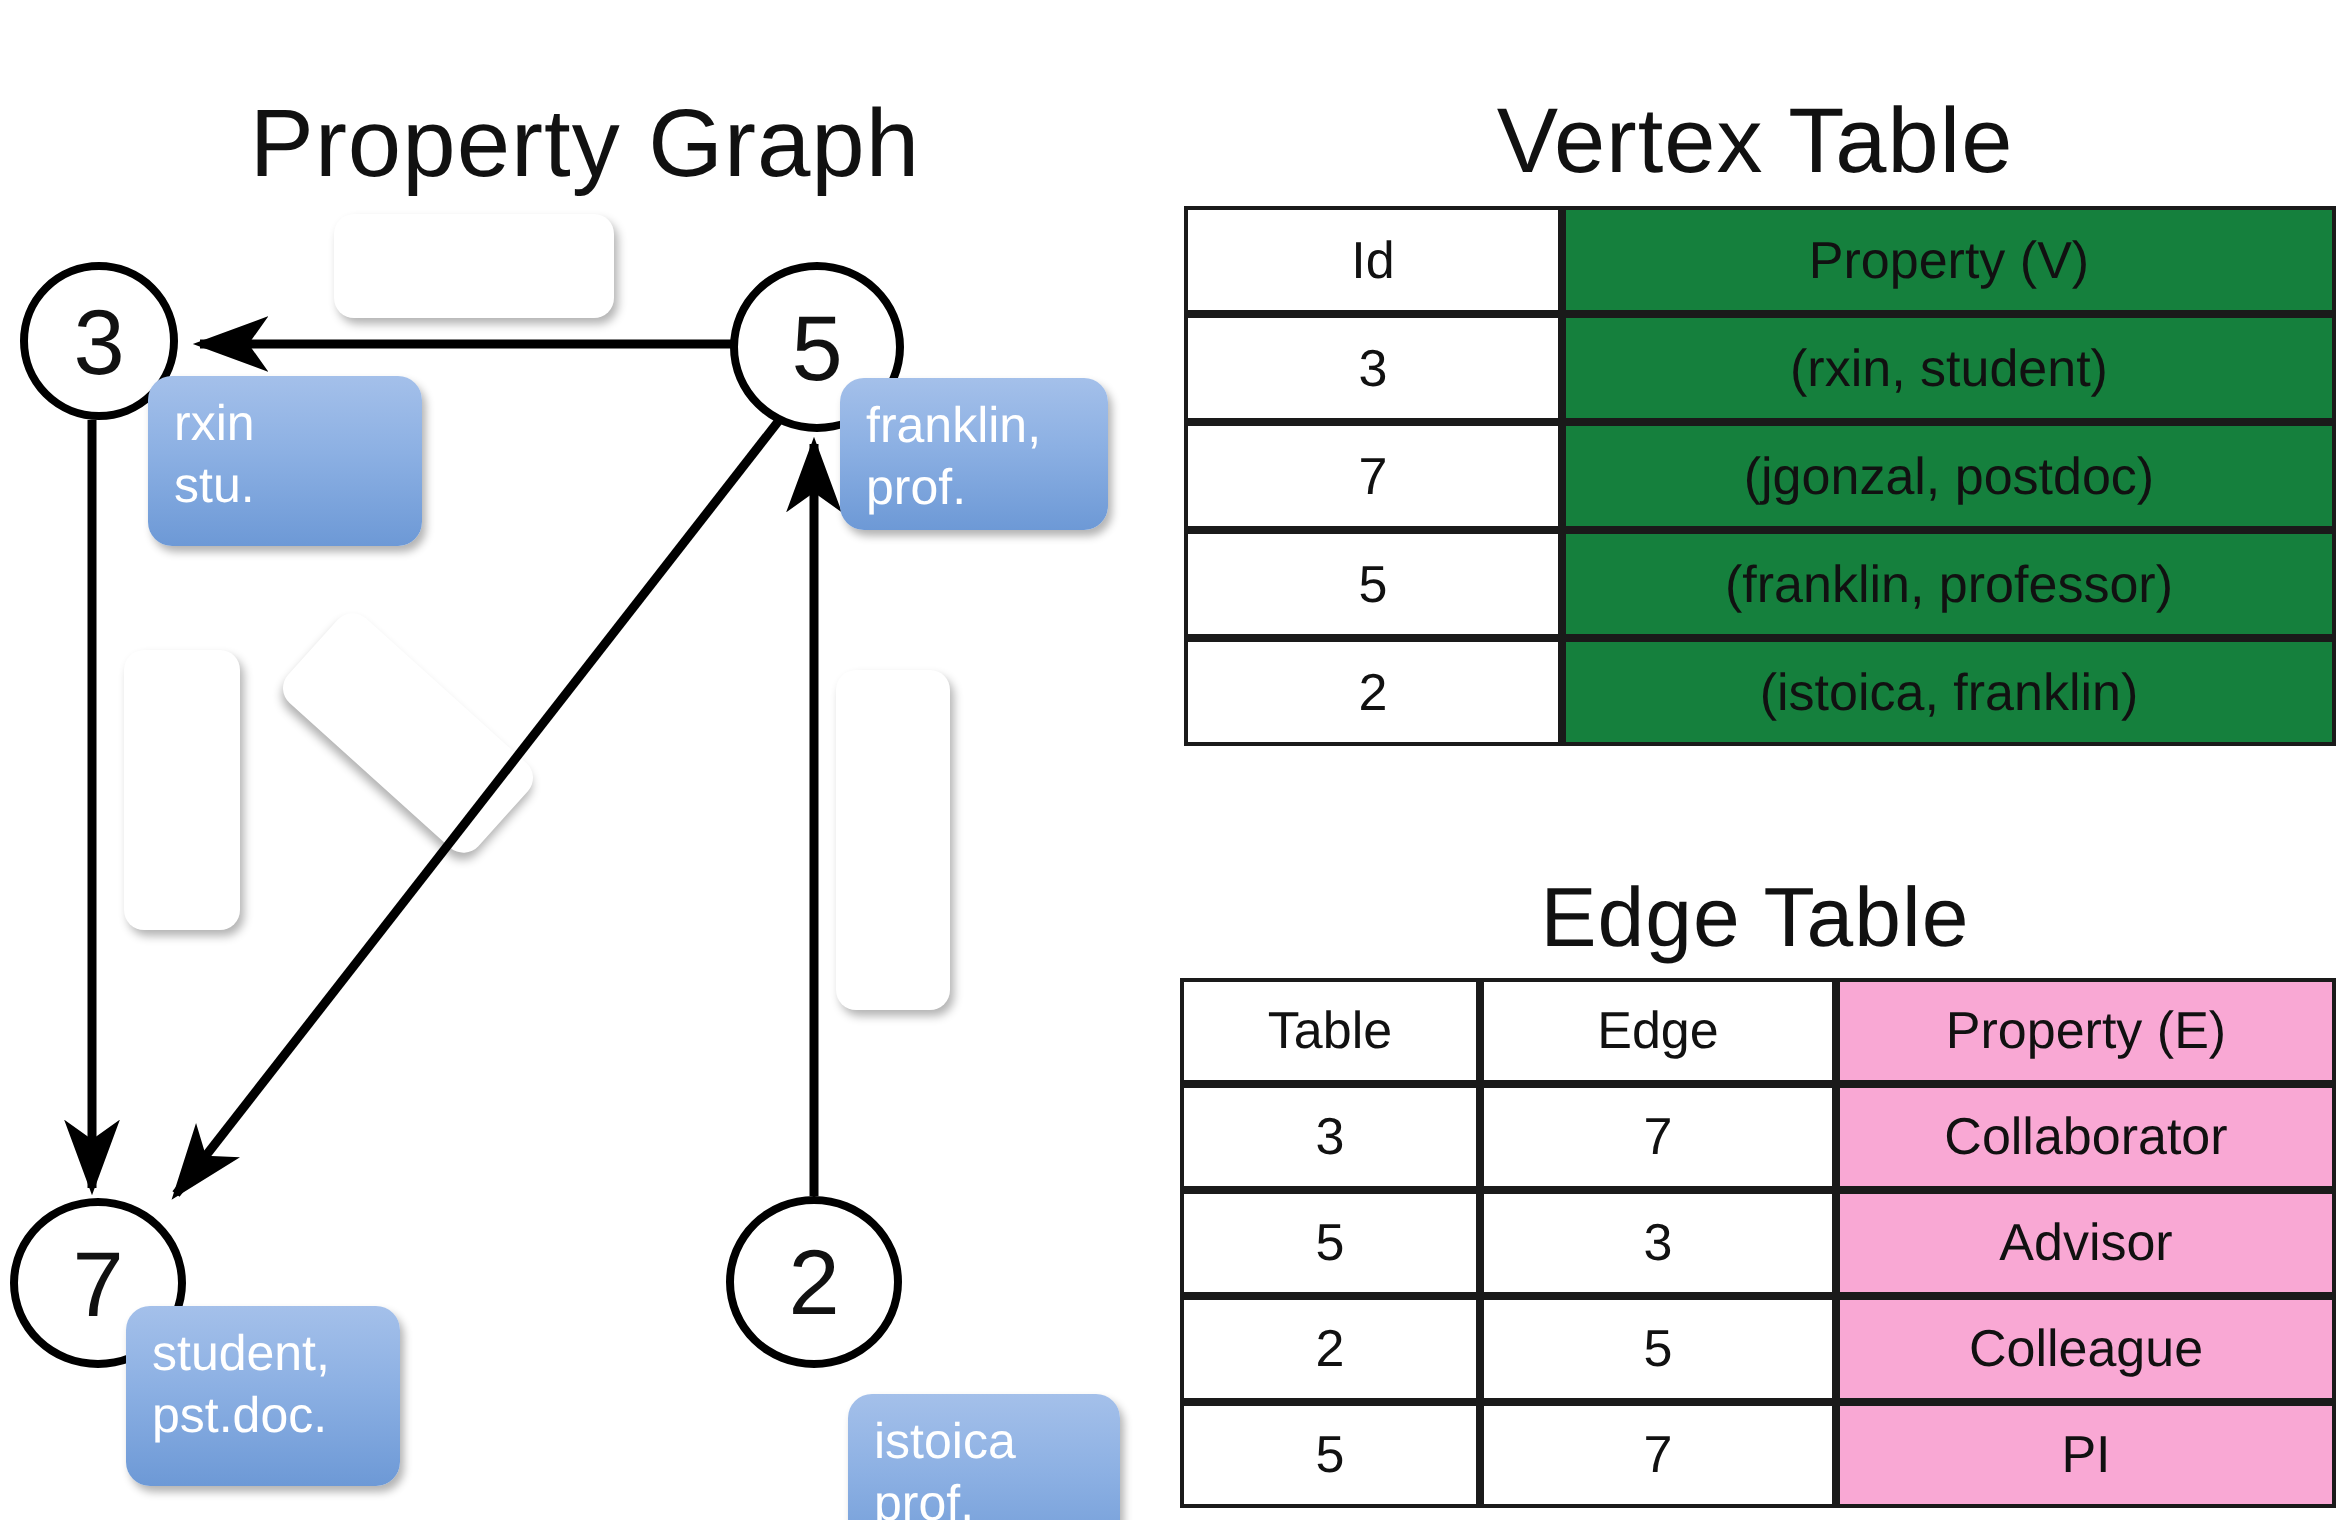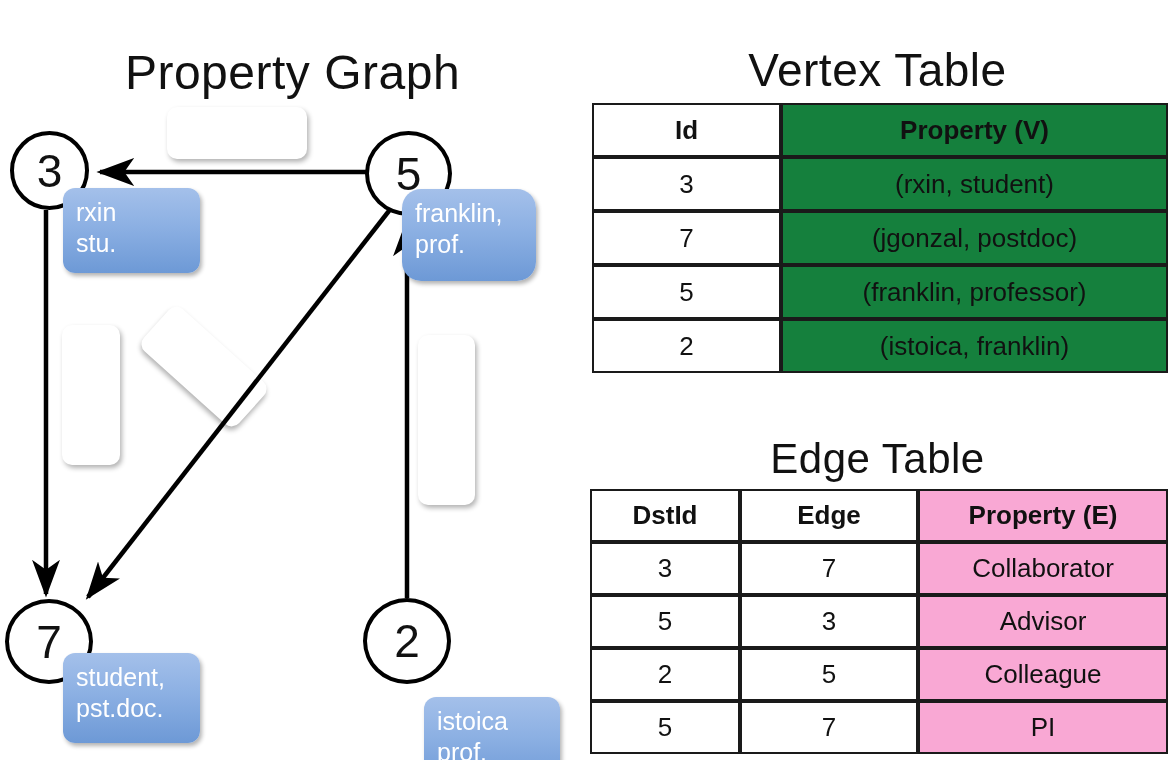--- a/index.html
+++ b/index.html
@@ -116,21 +116,21 @@
     border: 2px solid #1a1a1a;
     text-align: center;
     font-family: "Liberation Sans", sans-serif;
     font-weight: 300;
     font-size: 26px;
     color: #111111;
     padding: 0;
     box-sizing: border-box;
   }
   .data-table th {
-    font-weight: 700;
+    font-weight: 400;
     font-size: 26px;
   }
   .cell-shade-blue { background: #15803d; }
   .cell-shade-orange { background: #f9a8d4; }
 
   #vertex-table {
     left: 592px; top: 103px;
     width: 576px;
   }
   #vertex-table td, #vertex-table th { height: 54px; }
@@ -167,25 +167,25 @@
     <line x1="392" y1="207" x2="88" y2="597" stroke="#000000" stroke-width="4.5" marker-end="url(#arrowhead)"></line>
 
     <line x1="407" y1="598" x2="407" y2="222" stroke="#000000" stroke-width="4.5" marker-end="url(#arrowhead)"></line>
   </svg>
 
   <div class="node-circle" id="node-3" style="left:10px; top:131px; width:79px; height:79px;">3</div>
   <div class="node-circle" id="node-5" style="left:365px; top:131px; width:87px; height:85px;">5</div>
   <div class="node-circle" id="node-7" style="left:5px; top:599px; width:88px; height:85px;">7</div>
   <div class="node-circle" id="node-2" style="left:363px; top:598px; width:88px; height:86px;">2</div>
 
-  <div class="prop-box" id="prop-rxin" style="left:63px; top:188px; width:137px; height:85px;">
+  <div class="prop-box" id="prop-rxin" style="left:74px; top:188px; width:137px; height:85px;">
     <div>rxin</div>
     <div>stu.</div>
   </div>
-  <div class="prop-box" id="prop-franklin" style="left:402px; top:189px; width:134px; height:92px;border-radius:19px;">
+  <div class="prop-box" id="prop-franklin" style="left:420px; top:189px; width:134px; height:76px;">
     <div>franklin,</div>
     <div>prof.</div>
   </div>
   <div class="prop-box" id="prop-jgonzal" style="left:63px; top:653px; width:137px; height:90px;">
     <div>student,</div>
     <div>pst.doc.</div>
   </div>
   <div class="prop-box" id="prop-istoica" style="left:424px; top:653px; width:136px; height:89px;margin-top:44px;">
     <div>istoica</div>
     <div>prof.</div>
@@ -240,21 +240,21 @@
 </table>
 
 <table class="data-table" id="edge-table">
   <colgroup>
       <col class="col-src">
       <col class="col-dst">
       <col>
     </colgroup>
   <thead>
     <tr>
-      <th>DstId</th>
+      <th>Table</th>
       <th>Edge</th>
       <th class="cell-shade-orange">Property (E)</th>
     </tr>
   </thead>
   <tbody>
     <tr>
       <td>3</td>
       <td>7</td>
       <td class="cell-shade-orange">Collaborator</td>
     </tr>

